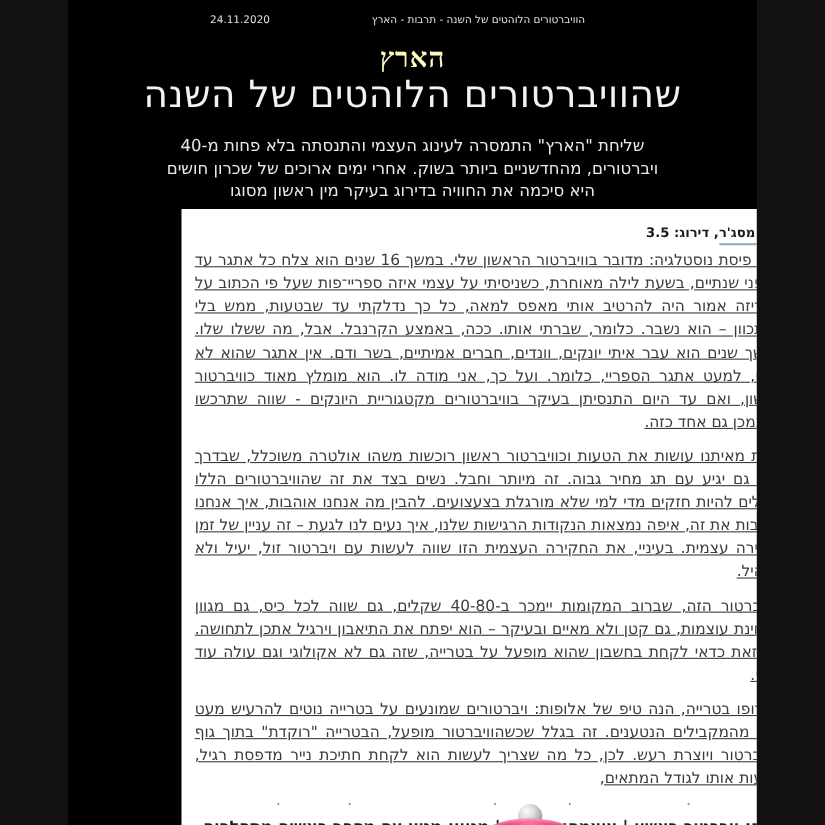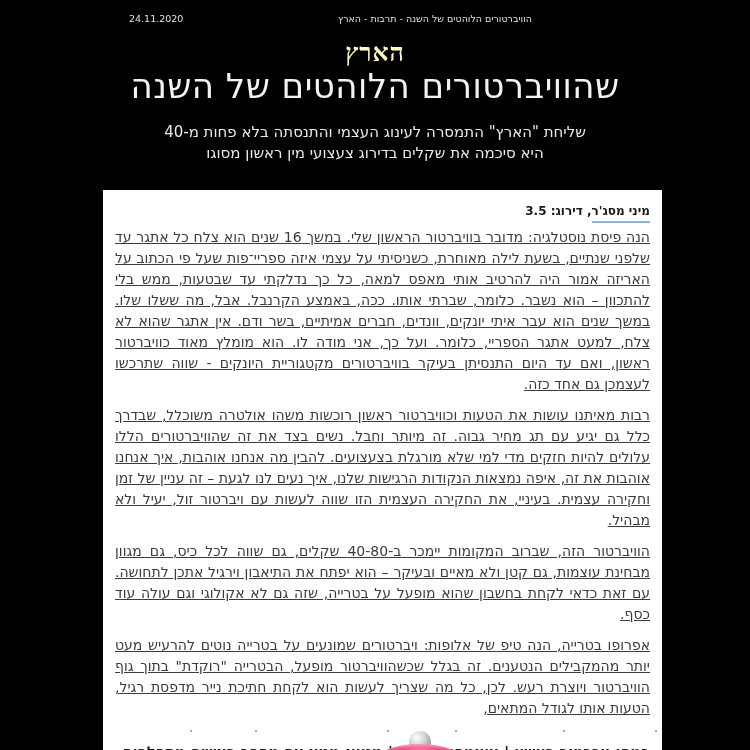--- a/index.html
+++ b/index.html
@@ -9,25 +9,26 @@
     --headline-text:#f2f2f2;
     --body-text:#3c3c3c;
     --title-text:#1b1b1b;
     --link-underline:#8cb3d0;
     --product-pink:#ea3372;
     --product-pink-dark:#c51f5e;
   }
   html,body{margin:0;padding:0;background:#111;}
   #stage{
     position:relative;
-    width:750px;height:750px;
+    width:616px;height:750px;
     margin:0 auto;
     background:var(--page-bg);
     overflow:hidden;
     font-family:"DejaVu Sans","Liberation Sans",sans-serif;
+    padding-left:10px;
   }
   
   .print-date{
     position:absolute;left:129px;top:13px;
     font-size:9.5px;color:var(--header-text);
     direction:ltr;
   }
   .print-doc-title{
     position:absolute;left:50%;top:13px;
     transform:translateX(-50%);
@@ -123,21 +124,22 @@
 
   <span class="print-date">24.11.2020</span>
   <span class="print-doc-title">הוויברטורים הלוהטים של השנה - תרבות - הארץ</span>
 
   <div class="masthead">הארץ</div>
 
   <h1 class="headline">שהוויברטורים הלוהטים של השנה</h1>
 
   <div class="subhead">
     <div>שליחת "הארץ" התמסרה לעינוג העצמי והתנסתה בלא פחות מ-40</div>
-    <div>היא סיכמה את שקלים בדירוג צעצועי מין ראשון מסוגו</div>
+    <div>ויברטורים, מהחדשניים ביותר בשוק. אחרי ימים ארוכים של שכרון חושים</div>
+    <div>היא סיכמה את החוויה בדירוג בעיקר מין ראשון מסוגו</div>
   </div>
 
   <section class="panel">
     <h2 class="section-title"><span class="title-link">מיני מסג'ר</span><span>, דירוג: 3.5</span></h2>
 
     <p class="body-para">הנה פיסת נוסטלגיה: מדובר בוויברטור הראשון שלי. במשך 16 שנים הוא צלח כל אתגר עד שלפני שנתיים, בשעת לילה מאוחרת, כשניסיתי על עצמי איזה ספריי־פות שעל פי הכתוב על האריזה אמור היה להרטיב אותי מאפס למאה, כל כך נדלקתי עד שבטעות, ממש בלי להתכוון – הוא נשבר. כלומר, שברתי אותו. ככה, באמצע הקרנבל. אבל, מה ששלו שלו. במשך שנים הוא עבר איתי יונקים, וונדים, חברים אמיתיים, בשר ודם. אין אתגר שהוא לא צלח, למעט אתגר הספריי, כלומר. ועל כך, אני מודה לו. הוא מומלץ מאוד כוויברטור ראשון, ואם עד היום התנסיתן בעיקר בוויברטורים מקטגוריית היונקים - שווה שתרכשו לעצמכן גם אחד כזה.</p>
     <p class="body-para">רבות מאיתנו עושות את הטעות וכוויברטור ראשון רוכשות משהו אולטרה משוכלל, שבדרך כלל גם יגיע עם תג מחיר גבוה. זה מיותר וחבל. נשים בצד את זה שהוויברטורים הללו עלולים להיות חזקים מדי למי שלא מורגלת בצעצועים. להבין מה אנחנו אוהבות, איך אנחנו אוהבות את זה, איפה נמצאות הנקודות הרגישות שלנו, איך נעים לנו לגעת – זה עניין של זמן וחקירה עצמית. בעיניי, את החקירה העצמית הזו שווה לעשות עם ויברטור זול, יעיל ולא מבהיל.</p>
     <p class="body-para">הוויברטור הזה, שברוב המקומות יימכר ב-40-80 שקלים, גם שווה לכל כיס, גם מגוון מבחינת עוצמות, גם קטן ולא מאיים ובעיקר – הוא יפתח את התיאבון וירגיל אתכן לתחושה. עם זאת כדאי לקחת בחשבון שהוא מופעל על בטרייה, שזה גם לא אקולוגי וגם עולה עוד כסף.</p>
     <p class="body-para">אפרופו בטרייה, הנה טיפ של אלופות: ויברטורים שמונעים על בטרייה נוטים להרעיש מעט יותר מהמקבילים הנטענים. זה בגלל שכשהוויברטור מופעל, הבטרייה "רוקדת" בתוך גוף הוויברטור ויוצרת רעש. לכן, כל מה שצריך לעשות הוא לקחת חתיכת נייר מדפסת רגיל, הטעות אותו לגודל המתאים,</p>
 

